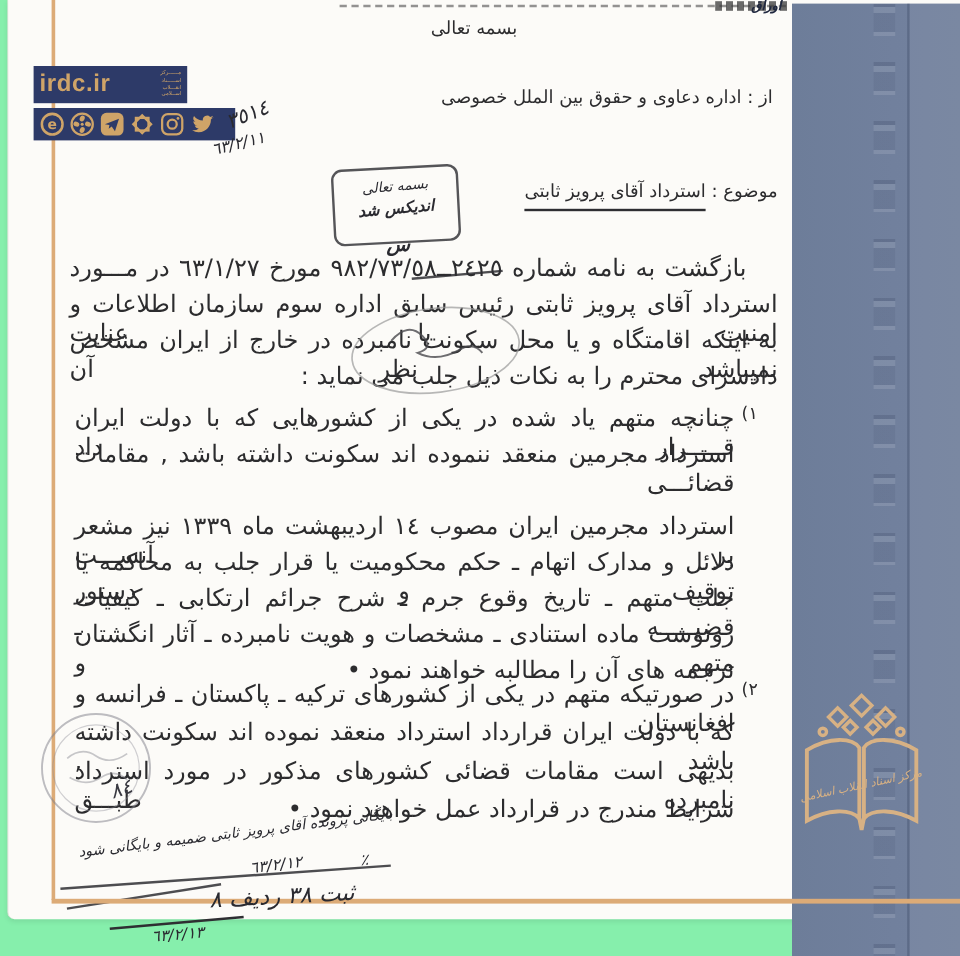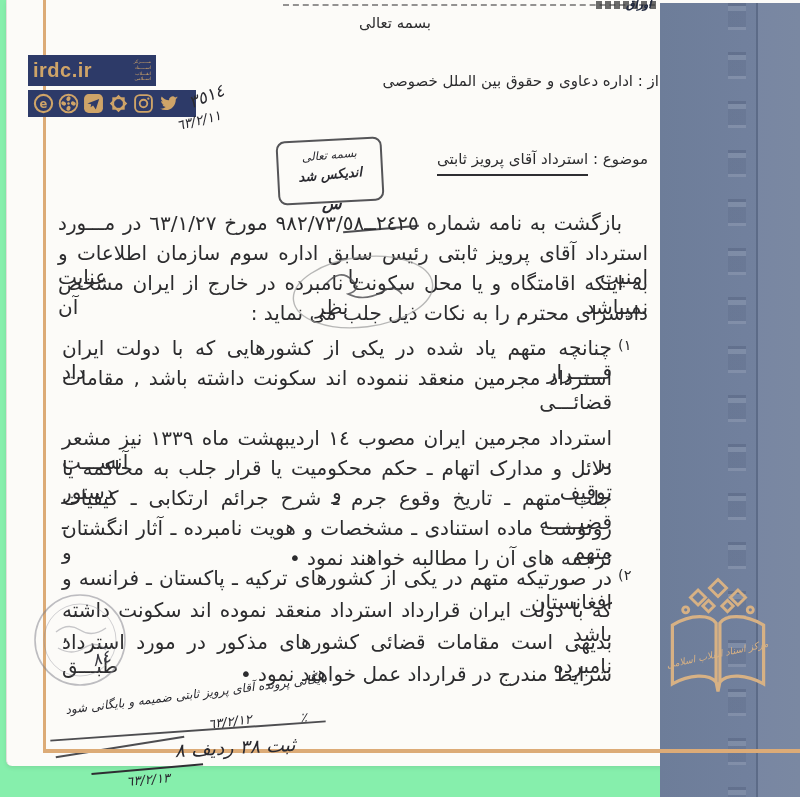--- a/index.html
+++ b/index.html
@@ -79,21 +79,21 @@
     <svg class="icon" viewBox="0 0 20 20">
         <path d="M19 4.6c-.6.3-1.3.5-2 .6.7-.4 1.3-1.1 1.5-1.9-.7.4-1.4.7-2.2.9A3.4 3.4 0 0 0 10.5 7 9.6 9.6 0 0 1 3.5 3.4 3.4 3.4 0 0 0 4.6 8c-.6 0-1.1-.2-1.6-.4a3.4 3.4 0 0 0 2.7 3.3c-.5.2-1 .2-1.6.1a3.4 3.4 0 0 0 3.2 2.4A6.9 6.9 0 0 1 2 14.8a9.7 9.7 0 0 0 5.2 1.5c6.3 0 9.7-5.2 9.7-9.7v-.4c.7-.5 1.3-1.1 1.7-1.8z" fill="#cfa468"></path>
       </svg>
   </div>
 
   <div class="abs hand" style="left:188px;top:86px;font-size:17px;transform:rotate(-22deg);">٣٥١٤</div>
   <div class="abs hand" style="left:176px;top:112px;font-size:13.5px;transform:rotate(-14deg);">٦٣/٢/١١</div>
 
   <div class="abs fa" style="left:330px;top:14px;width:130px;text-align:center;font-size:15px;">بسمه تعالی</div>
 
-  <div class="abs fa" style="left:359px;top:72px;width:300px;text-align:right;font-size:15px;">
+  <div class="abs fa" style="left:344px;top:72px;width:300px;text-align:right;font-size:15px;">
     <span>از :</span>
     <span>اداره دعاوی و حقوق بین الملل خصوصی</span>
   </div>
 
   <div class="abs fa" style="left:398px;top:150px;width:250px;font-size:15px;">
     <span>موضوع :</span>
     <span style="display:inline-block;border-bottom:2px solid #2e2e32;padding-bottom:6px;">استرداد آقای پرویز ثابتی</span>
   </div>
 
   <div class="abs" style="left:277px;top:139px;width:106px;height:64px;border:2px solid rgba(48,48,52,.82);border-radius:9px;transform:rotate(-3deg);box-sizing:border-box;text-align:center;">

